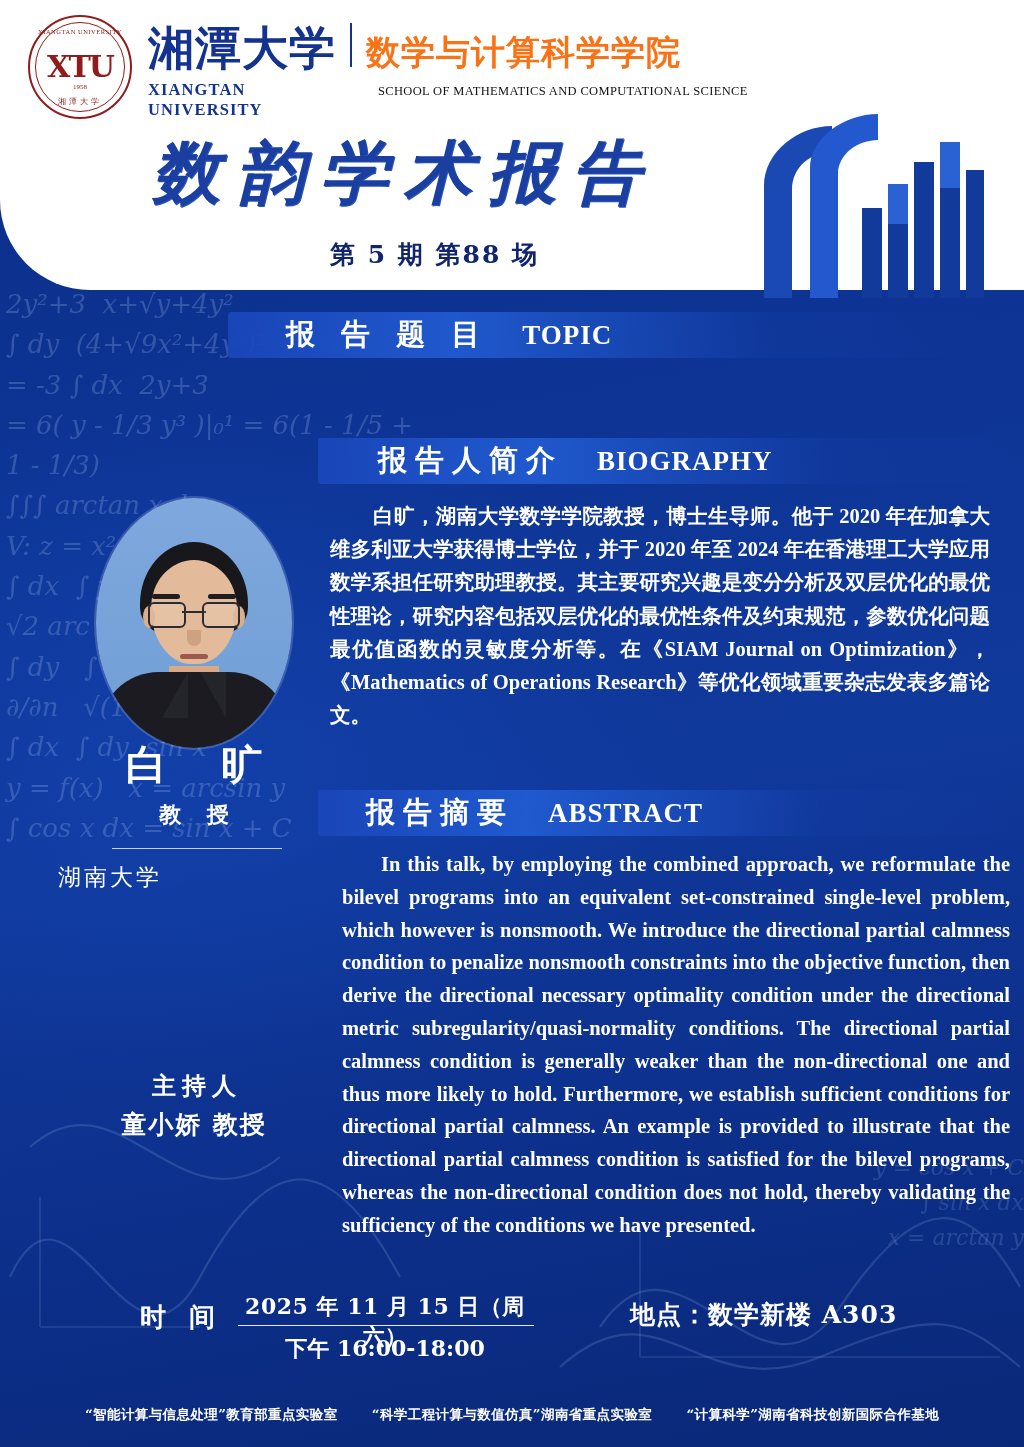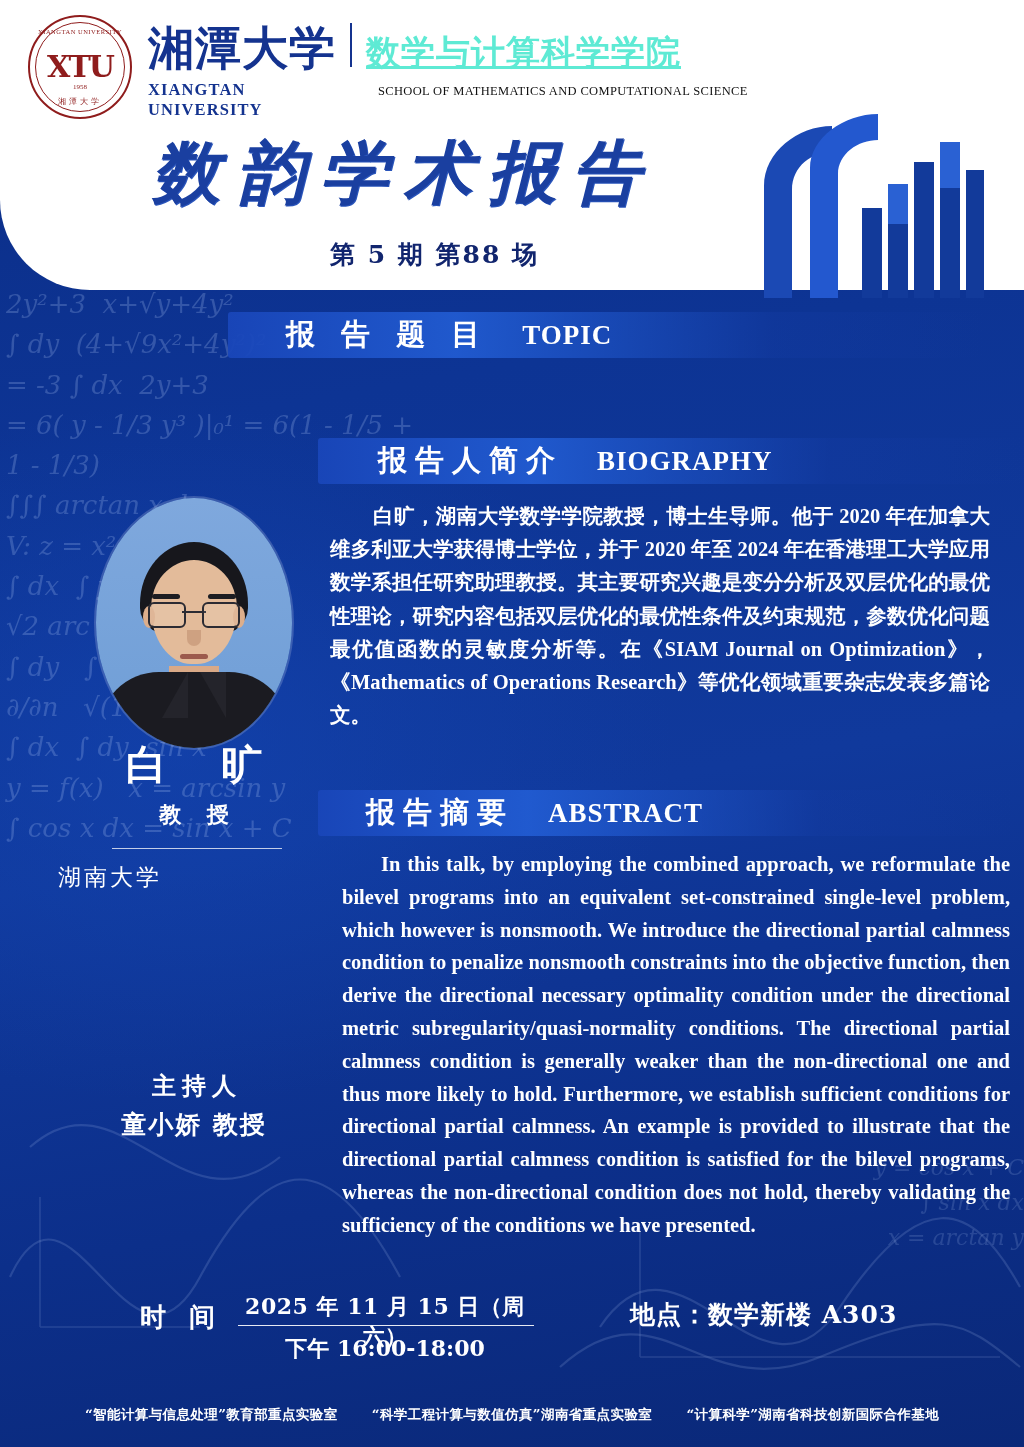--- a/index.html
+++ b/index.html
@@ -163,27 +163,26 @@
   }
   .logo-div {
     width: 2px;
     height: 44px;
     background: #14338f;
     margin: 0 14px;
     position: relative;
     top: 3px;
   }
   .logo-dept {
-    color: #5eead4;
+    color: #f97316;
     font-family: "DejaVu Serif", serif;
     font-weight: bold;
     font-size: 34px;
     letter-spacing: 1px;
     line-height: 1;
-    text-decoration: underline;
   }
   .logo-en-row {
     display: flex;
     align-items: baseline;
     margin-top: 9px;
   }
   .logo-en {
     color: #14338f;
     font-family: "Liberation Serif", serif;
     font-weight: bold;

